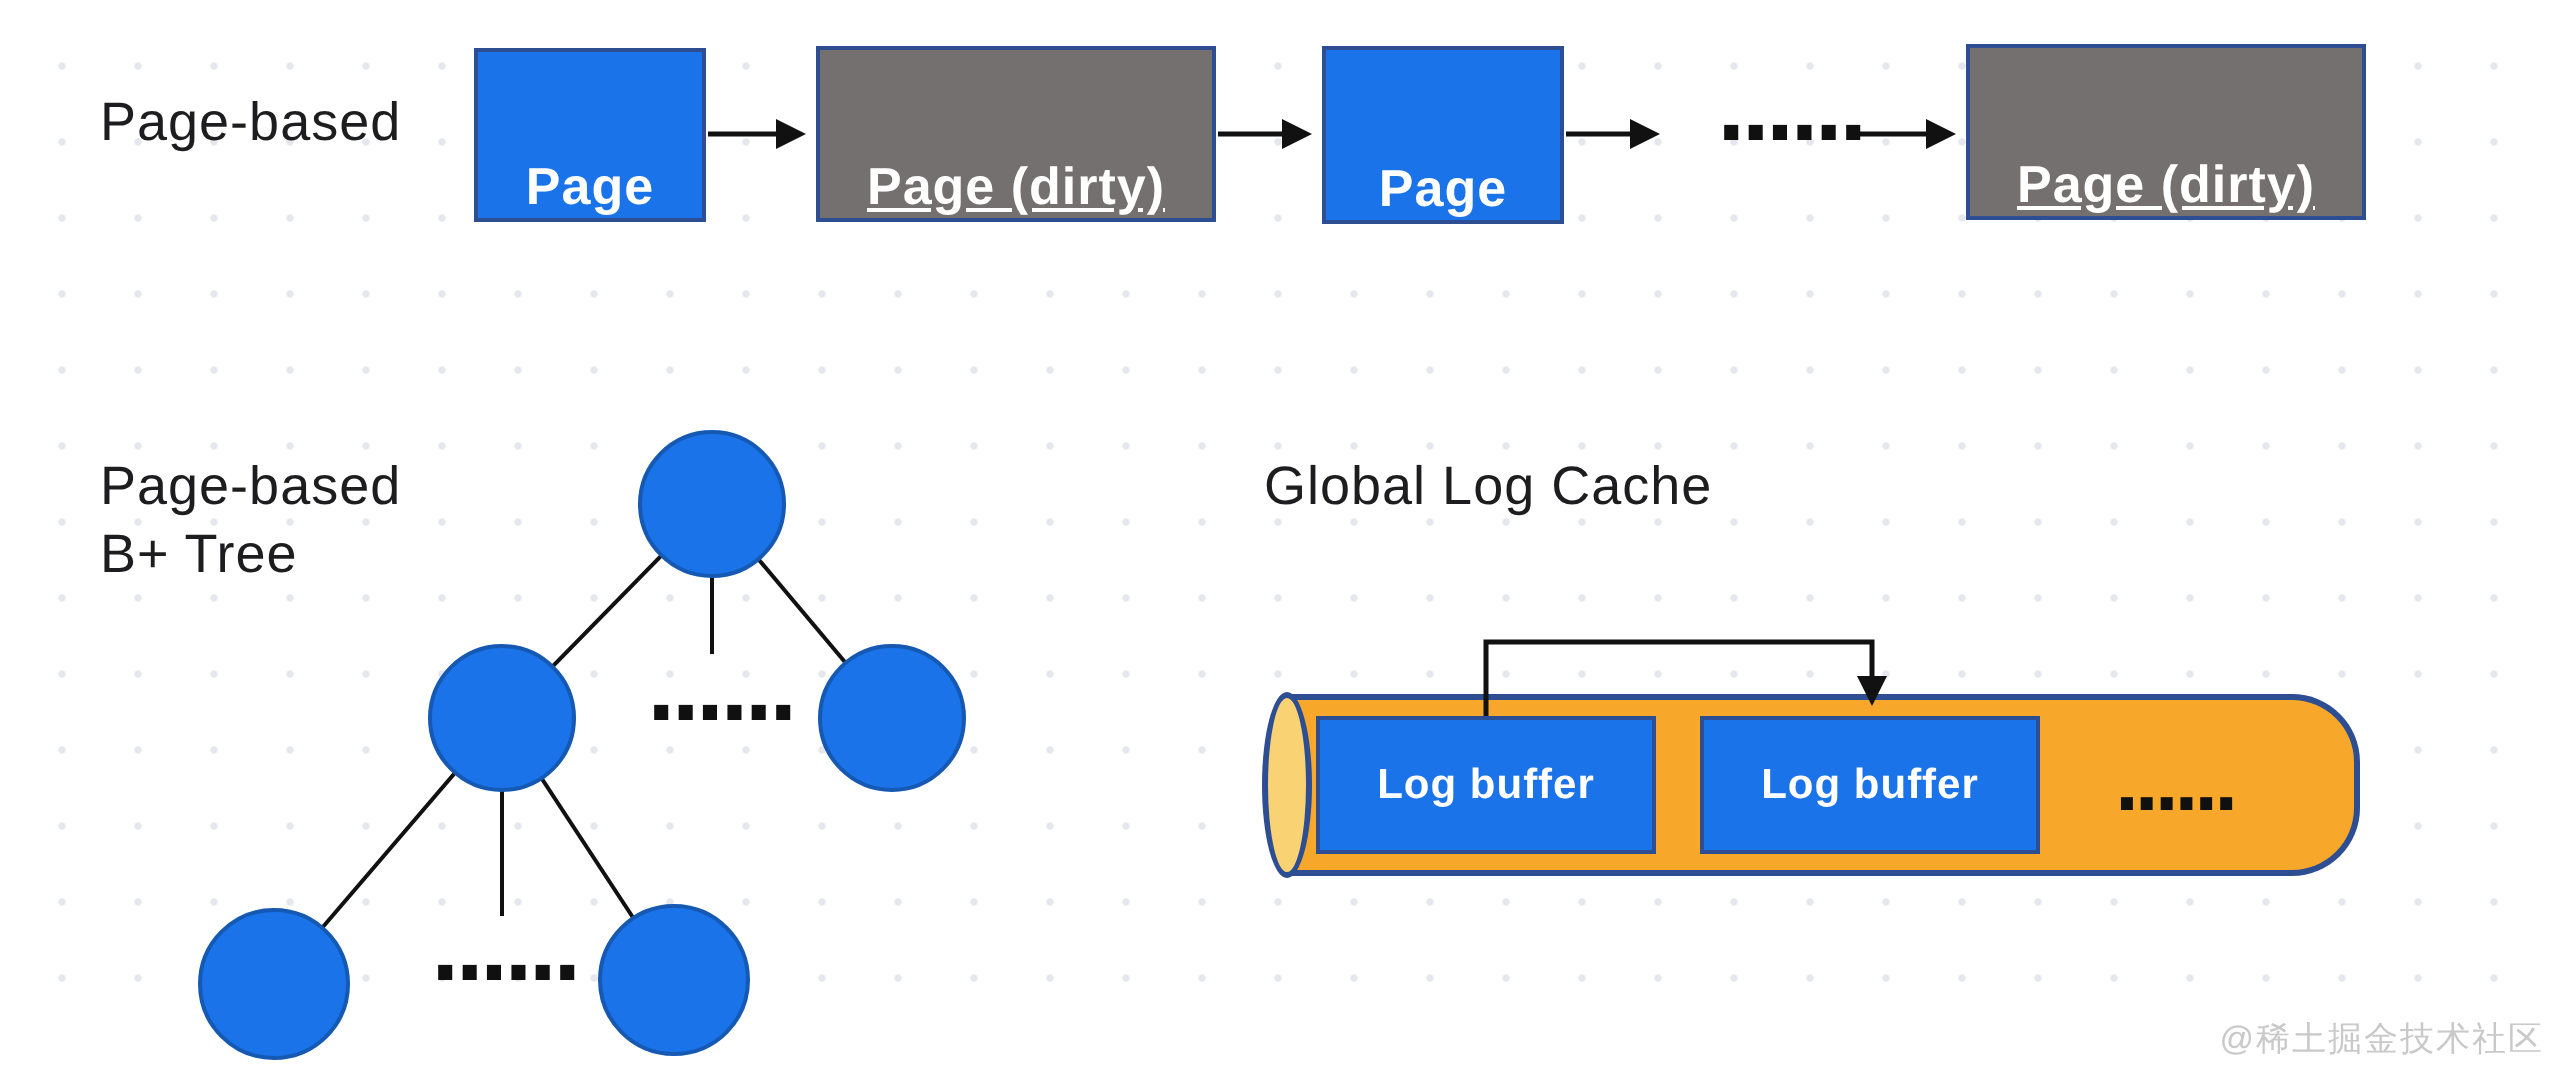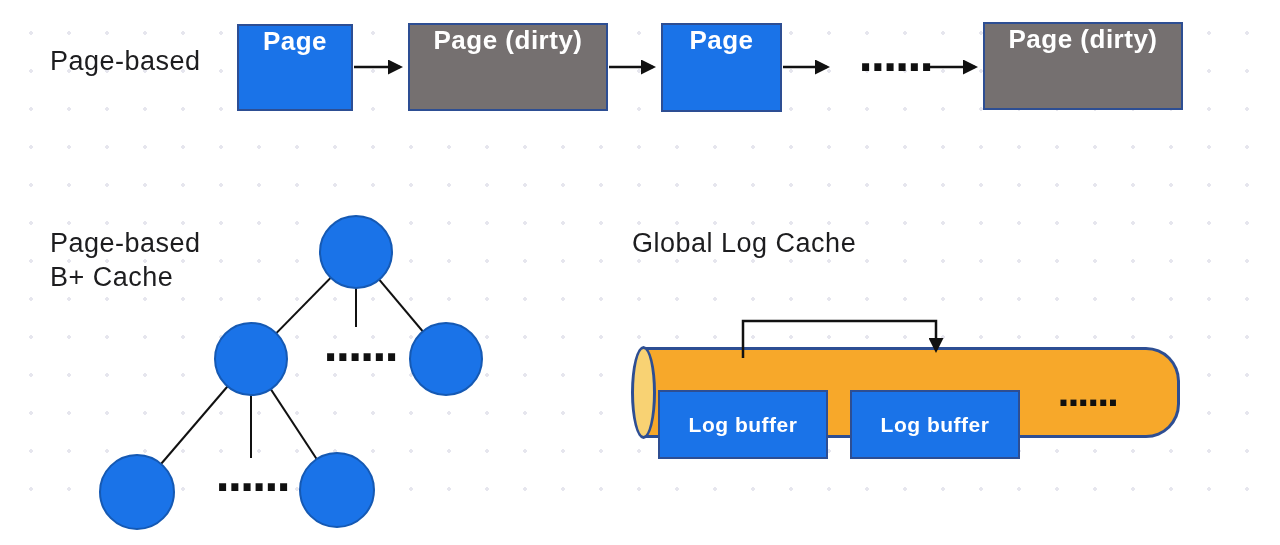--- a/index.html
+++ b/index.html
@@ -20,31 +20,31 @@
   .section-label{
     position:absolute;
     color:#1d1d1f;
     font-size:27px;
     line-height:34px;
     letter-spacing:0.5px;
     white-space:nowrap;
   }
   .node{
     position:absolute;
-    display:flex;align-items:flex-start;justify-content:center;
+    display:flex;align-items:flex-end;justify-content:center;
     color:#ffffff;
     font-size:26px;
     font-weight:bold;
     letter-spacing:0.5px;
     border:2px solid var(--box_border);
     box-sizing:border-box;
     white-space:nowrap;
   }
   .node.blue{background:var(--blue);}
-  .node.gray{background:var(--gray);}
+  .node.gray{background:var(--gray);text-decoration:underline;}
   .dots{
     position:absolute;
     font-family:"DejaVu Sans", sans-serif;
     font-weight:900;
     font-size:40px;
     line-height:40px;
     letter-spacing:-3px;
     color:#101010;
     white-space:nowrap;
   }
@@ -72,21 +72,20 @@
     background:var(--blue);
     border:2px solid var(--box_border);
     box-sizing:border-box;
     color:#ffffff;
     font-size:21px;
     font-weight:bold;
     line-height:30px;
     letter-spacing:0.5px;
     text-align:center;
     white-space:nowrap;
-    margin-top:32px;
   }
   .overlay{
     position:absolute;left:0;top:0;width:1280px;height:545px;
     pointer-events:none;
   }
   .watermark{
     position:absolute;
     right:8px;top:508px;
     color:#c9c9c9;
     font-size:17px;
@@ -116,21 +115,21 @@
   </div>
 
   <div class="dots" style="left:858px;top:37px;">......</div>
 
   <div class="node gray" style="left:983px;top:22px;width:200px;height:88px;">
     <span>Page (dirty)</span>
   </div>
 
   <div class="section-label" style="left:50px;top:226px;">
     <div>Page-based</div>
-    <div>B+ Cache</div>
+    <div>B+ Tree</div>
   </div>
 
   <div class="dots" style="left:323px;top:327px;">......</div>
   <div class="dots" style="left:215px;top:457px;">......</div>
 
   <div class="section-label" style="left:632px;top:226px;">Global Log Cache</div>
 
   <div class="cyl-body"></div>
   <div class="cyl-cap"></div>
 
@@ -169,14 +168,15 @@
       <circle cx="356" cy="252" r="36"></circle>
       <circle cx="251" cy="359" r="36"></circle>
       <circle cx="446" cy="359" r="36"></circle>
       <circle cx="137" cy="492" r="37"></circle>
       <circle cx="337" cy="490" r="37"></circle>
     </g>
 
     <polyline points="743,358 743,321 936,321 936,350" fill="none" stroke="#111111" stroke-width="2.5" marker-end="url(#arrow)"></polyline>
   </svg>
 
+  <div class="watermark">@稀土掘金技术社区</div>
 
 </div>
 
 </body></html>

